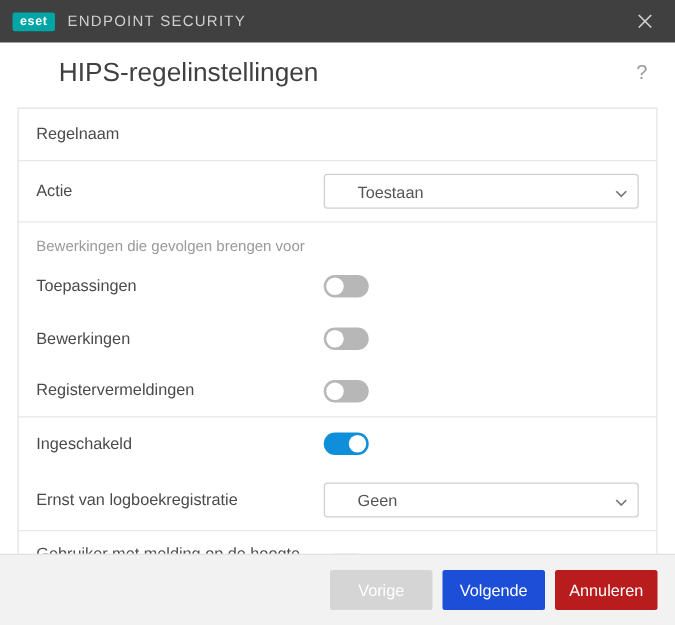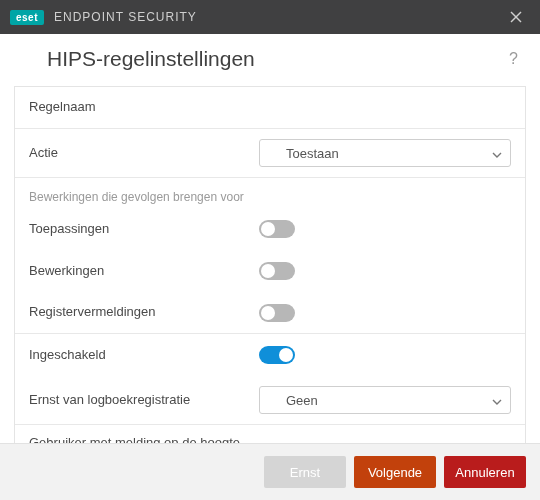--- a/index.html
+++ b/index.html
@@ -151,21 +151,21 @@
     justify-content: center;
     cursor: pointer;
     border: none;
   }
   .btn-disabled {
     background: #d5d5d5;
     color: #fff;
     cursor: default;
   }
   .btn-primary {
-    background: #c2410c;
+    background: #1d4ed8;
     color: #fff;
   }
   .btn-secondary {
     background: #b91c1c;
     color: #fff;
   }
 </style>
 </head>
 <body>
 
@@ -249,16 +249,16 @@
   <div class="row">
     <div class="label">Gebruiker met melding op de hoogte brengen</div>
     <div class="toggle">
         <div class="knob"></div>
       </div>
   </div>
 
 </div>
 
 <div class="footer">
-  <button class="btn btn-disabled">Ernst</button>
+  <button class="btn btn-disabled">Vorige</button>
   <button class="btn btn-primary">Volgende</button>
   <button class="btn btn-secondary">Annuleren</button>
 </div>
 
 </body></html>

